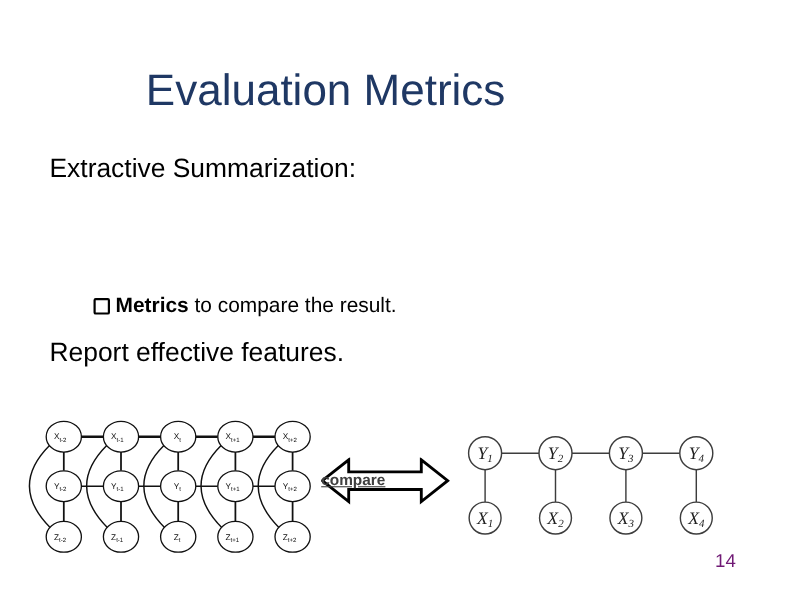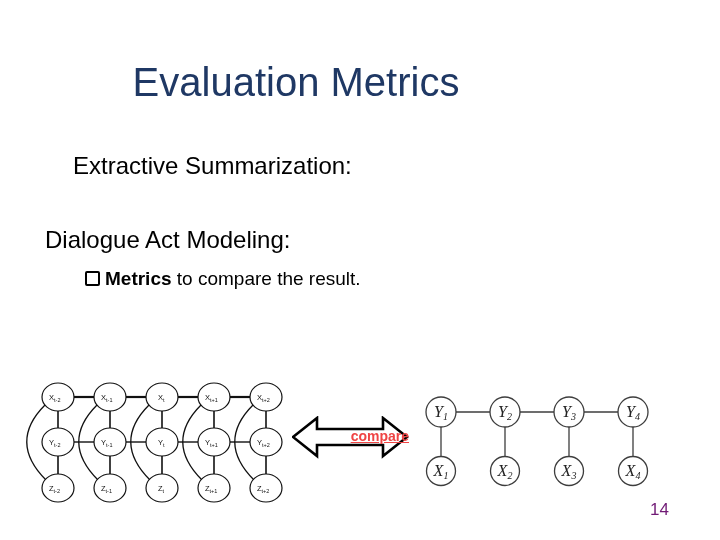--- a/index.html
+++ b/index.html
@@ -5,57 +5,57 @@
   html,body{margin:0;padding:0;background:#888;}
   .slide{
     position:relative;width:720px;height:540px;background:#ffffff;
     font-family:"Liberation Sans", sans-serif;overflow:hidden;margin:0 auto;
   }
   .title{
     position:absolute;top:60px;left:0;width:592px;text-align:center;
     font-size:40px;font-weight:400;letter-spacing:0px;
   }
   .heading{position:absolute;left:45px;font-size:24px;color:#000;}
-  .h1{top:152px;margin-left:28px;}
+  .h1{top:140px;}
   .h2{top:226px;}
   .h3{top:307px;}
   .bullet{position:absolute;display:flex;align-items:flex-start;font-size:19px;color:#000;}
   .b1{left:90px;top:188px;}
   .b2{left:85px;top:268px;}
   .chk{width:11px;height:11px;border:2px solid #000;border-radius:2px;display:inline-block;margin-top:3px;flex:0 0 auto;background:#fff;}
   .b1 .btxt{margin-left:10px;}
   .b2 .btxt{margin-left:5px;}
   .btxt b{font-weight:700;}
   .diagram{position:absolute;}
   #left-diagram{left:4px;top:380px;}
   #compare-arrow{left:292px;top:416px;}
   .compare-label{
-    position:absolute;left:292px;top:428px;width:117px;text-align:right;
-    font-size:14px;font-weight:600;text-decoration:underline;color:#ef4444;
+    position:absolute;left:292px;top:428px;width:117px;text-align:left;
+    font-size:14px;font-weight:600;text-decoration:underline;color:#404040;
   }
   #right-diagram{left:420px;top:392px;}
   .pagenum{position:absolute;left:650px;top:500px;font-size:17px;}
 </style>
 </head>
 <body>
 
 <div class="slide">
 
   <div class="title" style="color: rgb(31, 56, 100);">Evaluation Metrics</div>
 
   <div class="heading h1">Extractive Summarization:</div>
 
 
-  <div class="heading h2">Dialogue Act Modeling:</div>
 
   <div class="bullet b2">
     <span class="chk"></span>
     <span class="btxt"><b>Metrics</b><span> to compare the result.</span></span>
   </div>
 
+  <div class="heading h3">Report effective features.</div>
 
   <svg id="left-diagram" class="diagram" width="300" height="128">
       <path d="M 41 25 Q 4 62 42 100" fill="none" stroke="#111111" stroke-width="1.3"></path>
       <path d="M 93 25 Q 56 62 94 100" fill="none" stroke="#111111" stroke-width="1.3"></path>
       <path d="M 145 25 Q 108 62 146 100" fill="none" stroke="#111111" stroke-width="1.3"></path>
       <path d="M 197 25 Q 160 62 198 100" fill="none" stroke="#111111" stroke-width="1.3"></path>
       <path d="M 249 25 Q 212 62 250 100" fill="none" stroke="#111111" stroke-width="1.3"></path>
       <line x1="70" y1="17" x2="90" y2="17" stroke="#111111" stroke-width="2.2"></line>
       <line x1="70" y1="62" x2="90" y2="62" stroke="#111111" stroke-width="1.4"></line>
       <line x1="122" y1="17" x2="142" y2="17" stroke="#111111" stroke-width="2.2"></line>

